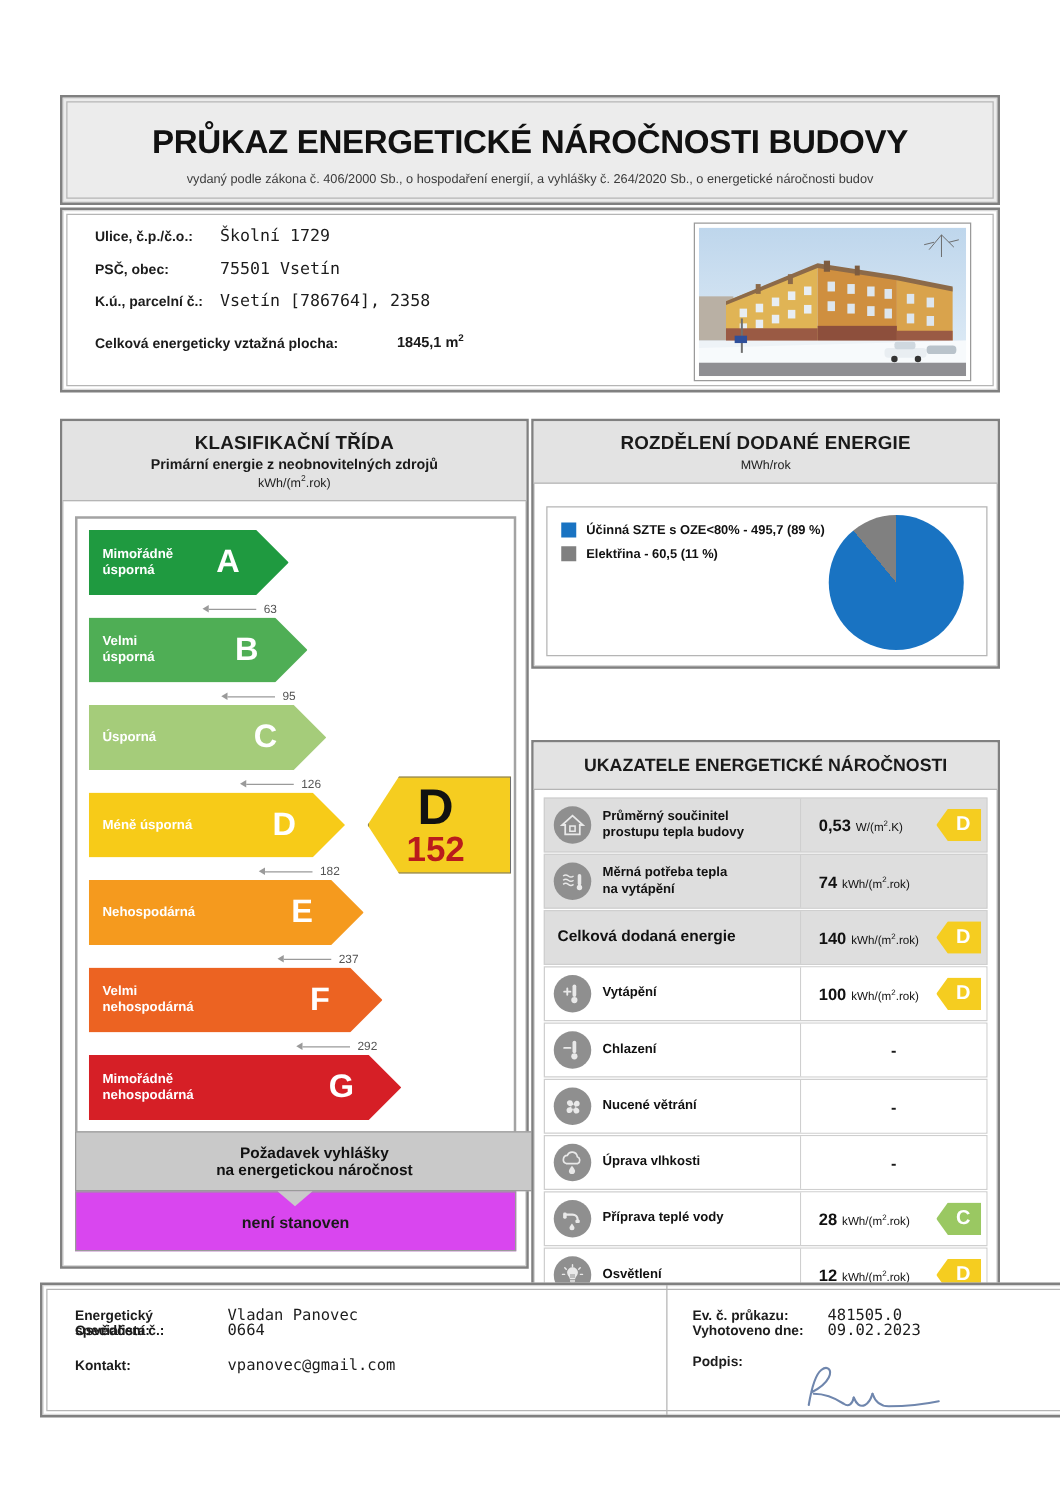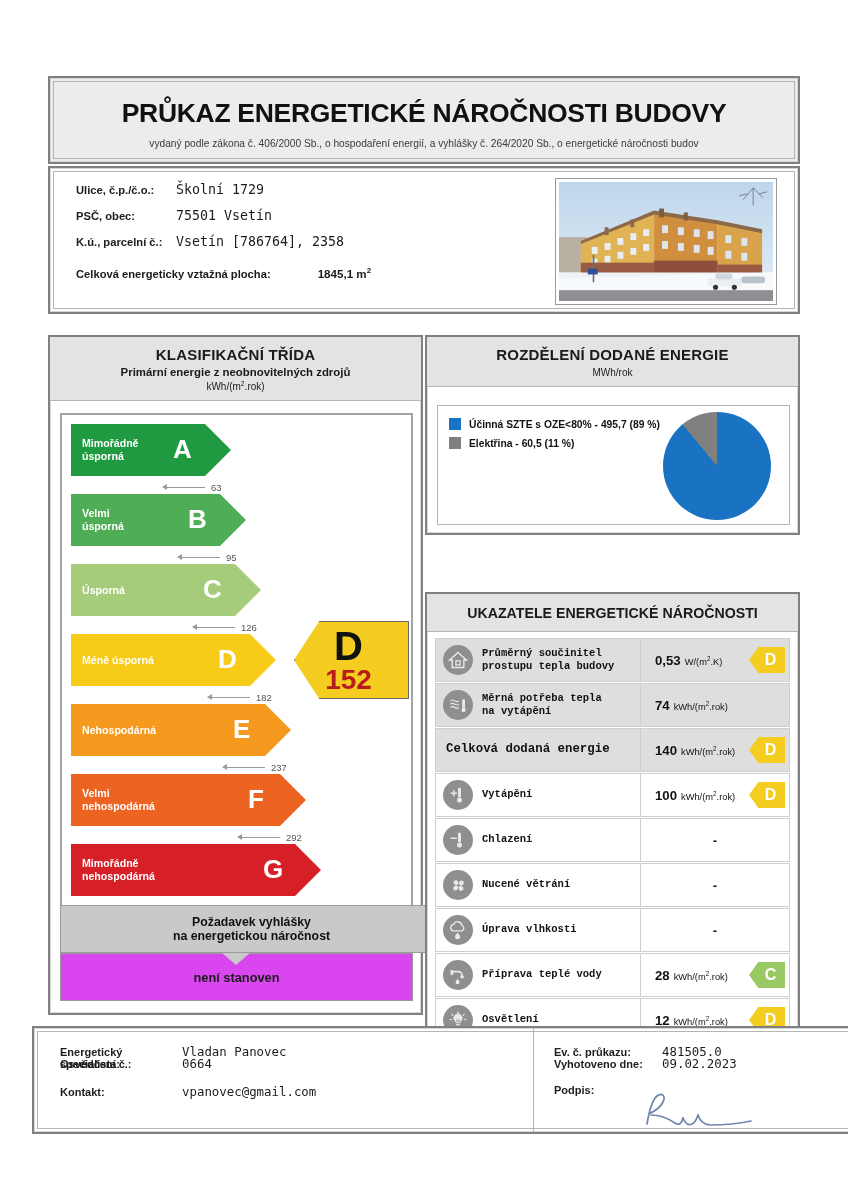--- a/index.html
+++ b/index.html
@@ -109,21 +109,21 @@
   .ind-row { display:flex; align-items:stretch; height:44px; border:1px solid #cfcfcf;
     background:#fff; margin-bottom:1px; }
   .ind-row.grey { background:#dedede; }
   .ind-row.grey .ind-right { background:#dedede; }
   .ind-left { flex:0 0 205px; display:flex; align-items:center; padding-left:7px;
     border-right:1px solid #cfcfcf; }
   .ind-icon { width:30px; height:30px; border-radius:50%; background:#8f8f8f; flex:none;
     margin-right:9px; display:flex; align-items:center; justify-content:center; }
   .ind-icon svg { display:block; }
   .ind-name { font-size:10.5px; font-weight:bold; color:#111; line-height:1.25;
-    white-space:pre-line;font-family:Liberation Mono, monospace; }
+    white-space:pre-line; }
   .ind-name.big { font-size:12.4px; padding-left:3px; }
   .ind-right { flex:1; position:relative; display:flex; align-items:center; background:#fff; }
   .ind-val { position:absolute; left:14px; font-size:13.2px; font-weight:bold; color:#111; }
   .ind-unit { font-size:9.3px; font-weight:normal; margin-left:4px; }
   .ind-dash { position:absolute; left:0; right:0; text-align:center; font-size:13px;
     font-weight:bold; }
   .mini-badge { position:absolute; right:4px; width:36px; height:26px;
     display:flex; align-items:center; justify-content:center;
     clip-path: polygon(26% 0%, 100% 0%, 100% 100%, 26% 100%, 0% 50%); }
   .mini-badge span { font-size:16px; font-weight:bold; color:#fff; padding-left:7px; }

